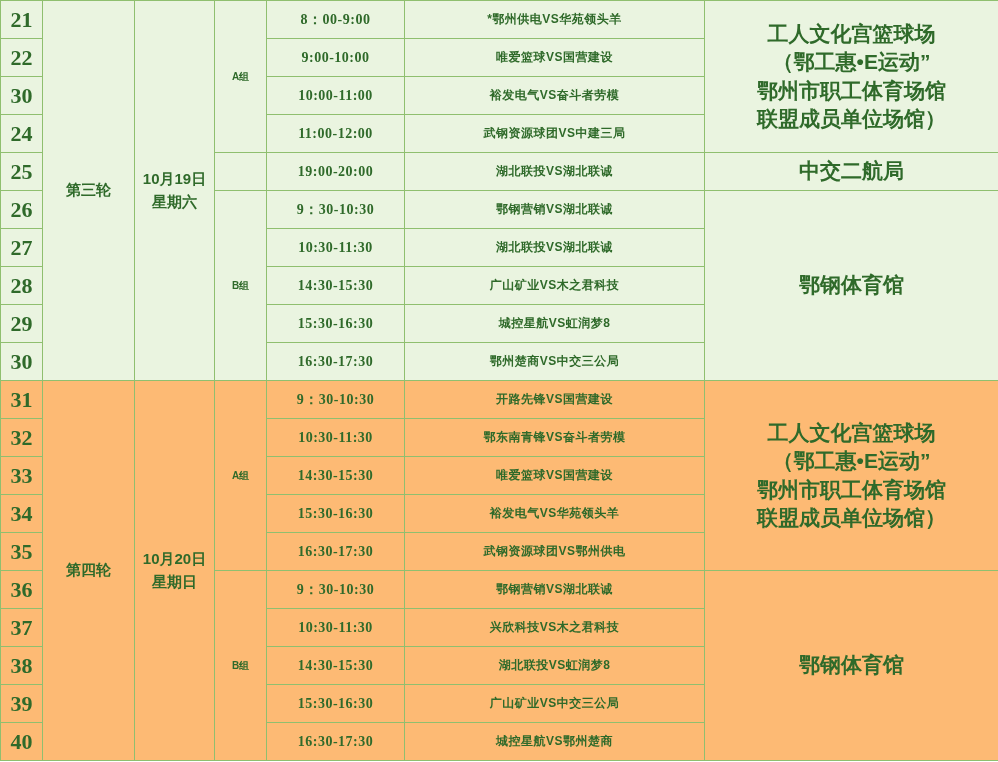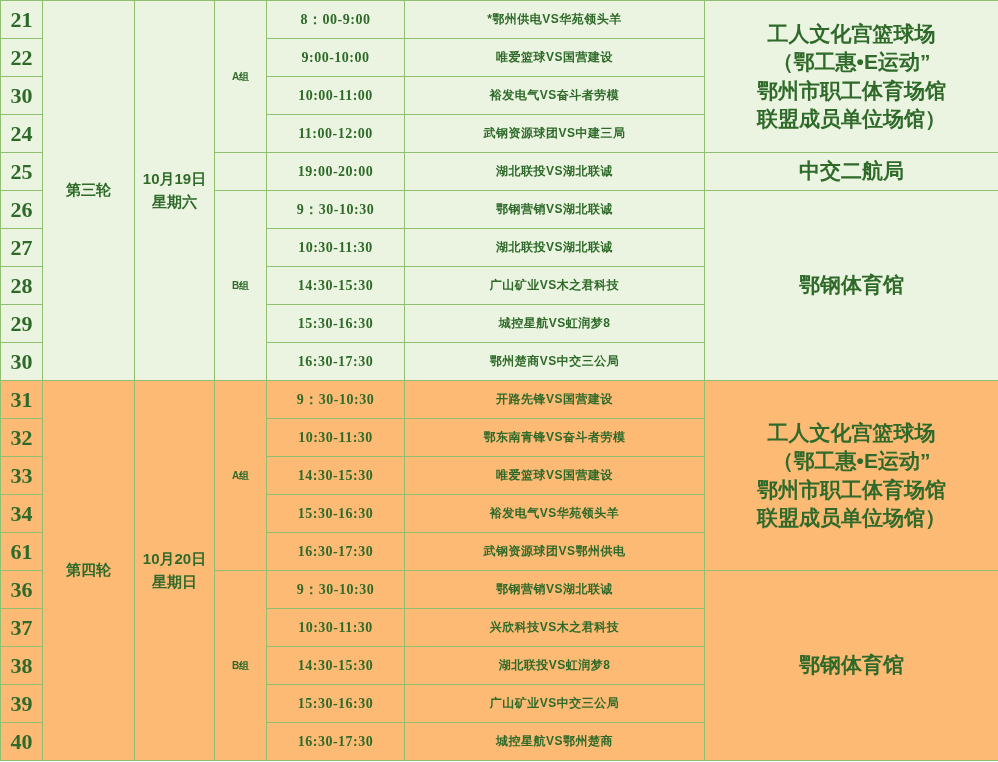--- a/index.html
+++ b/index.html
@@ -169,21 +169,21 @@
           <td class="cell-no">33</td>
           <td class="cell-time">14:30-15:30</td>
           <td class="cell-match">唯爱篮球VS国营建设</td>
         </tr>
         <tr class="row-h band-dark">
           <td class="cell-no">34</td>
           <td class="cell-time">15:30-16:30</td>
           <td class="cell-match">裕发电气VS华苑领头羊</td>
         </tr>
         <tr class="row-h band-dark">
-          <td class="cell-no">61</td>
+          <td class="cell-no">35</td>
           <td class="cell-time">16:30-17:30</td>
           <td class="cell-match">武钢资源球团VS鄂州供电</td>
         </tr>
         <tr class="row-h band-dark">
           <td class="cell-no">36</td>
           <td class="cell-group" rowspan="5">B组</td>
           <td class="cell-time">9：30-10:30</td>
           <td class="cell-match">鄂钢营销VS湖北联诚</td>
           <td class="cell-venue nowrap" rowspan="5">鄂钢体育馆</td>
         </tr>

